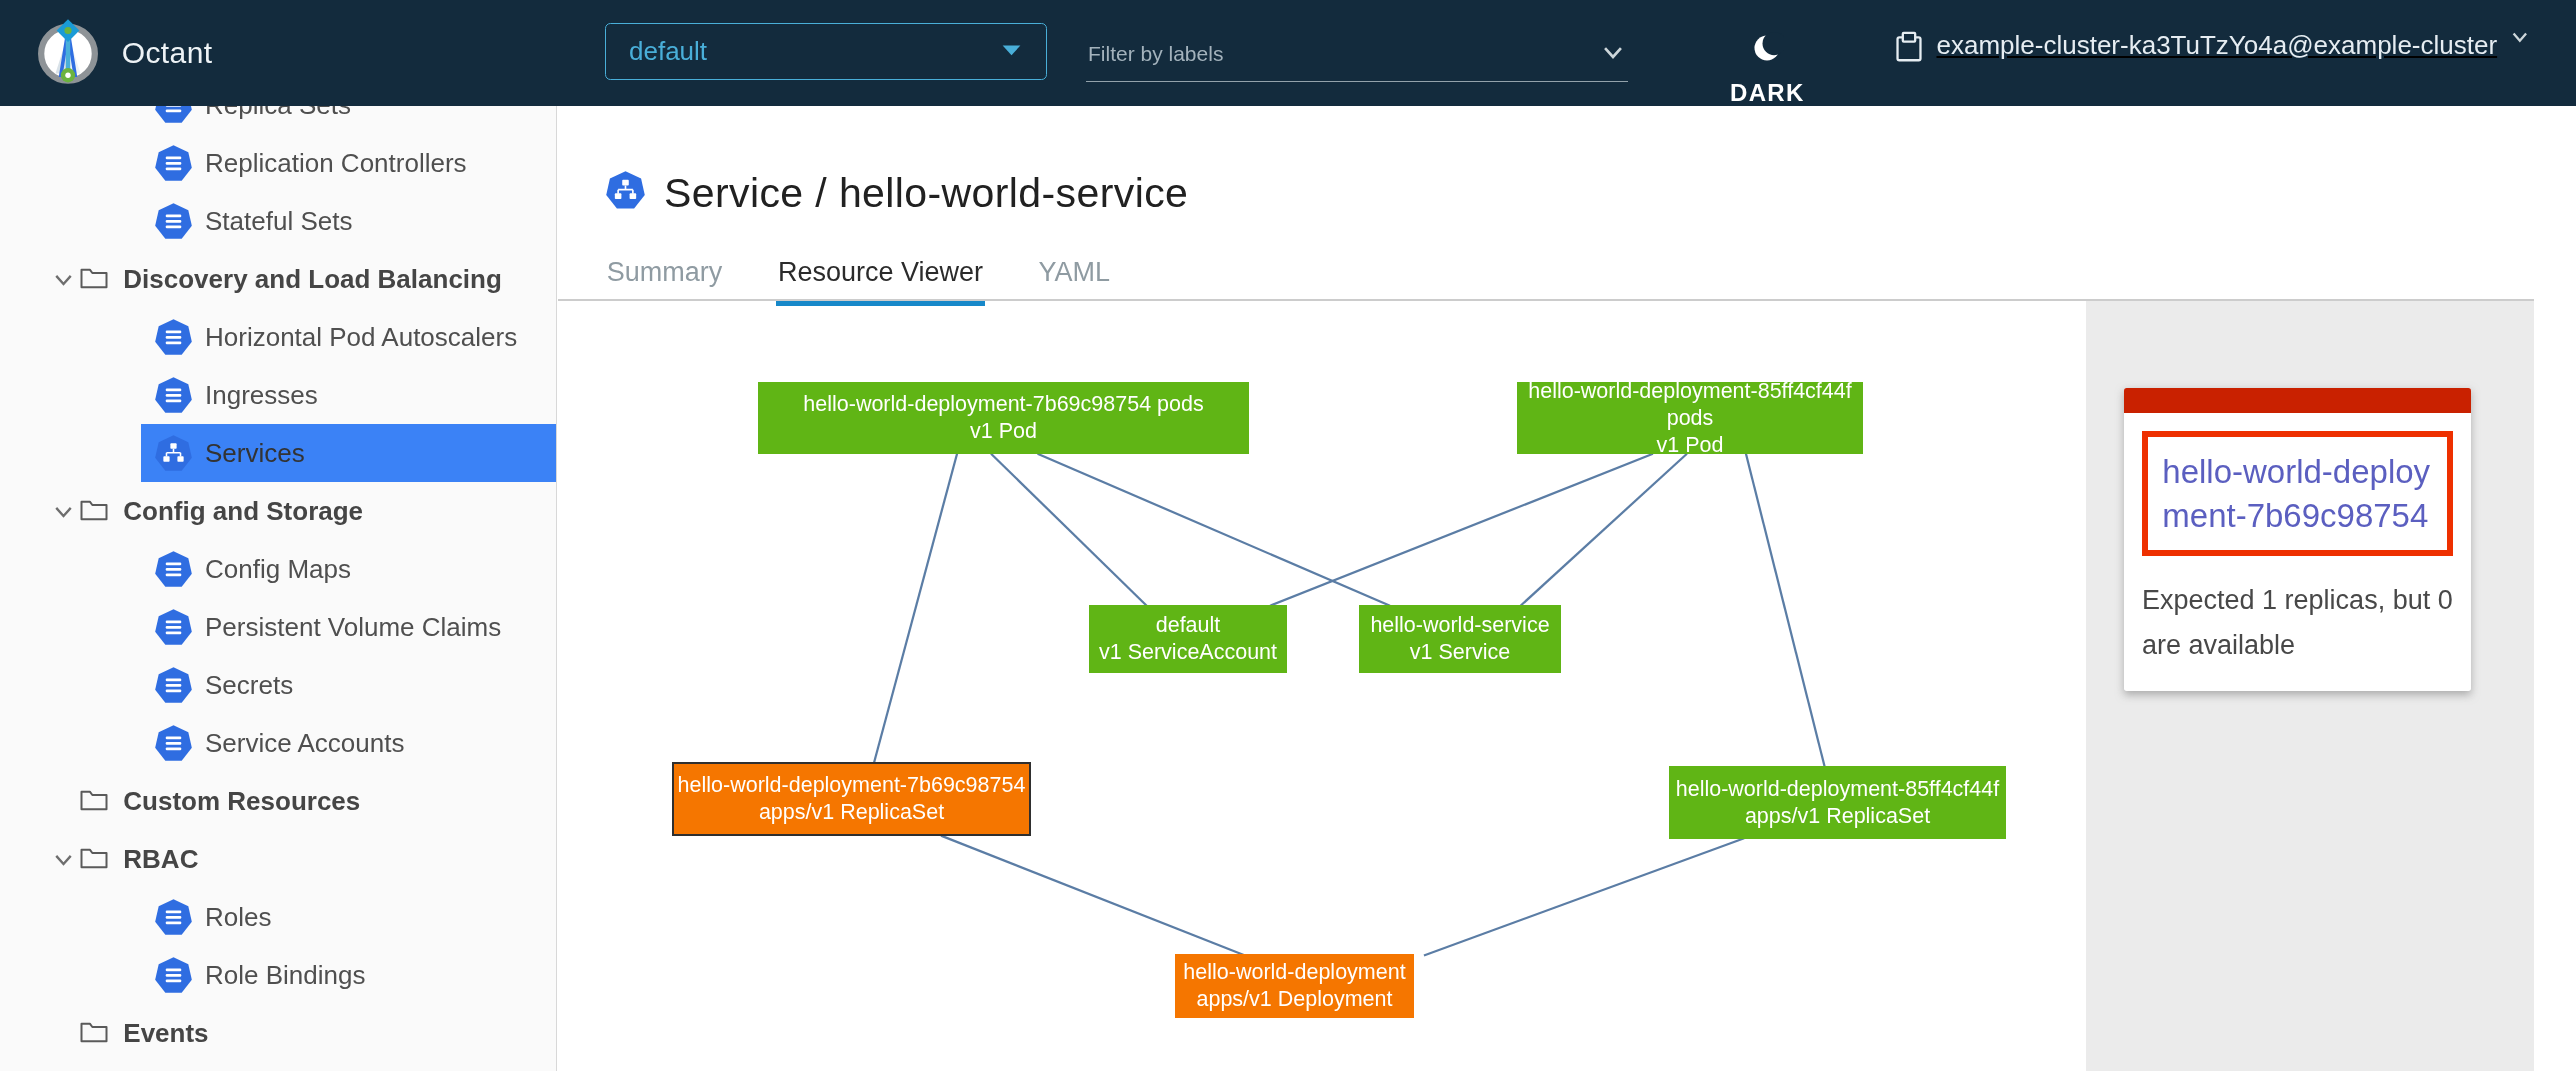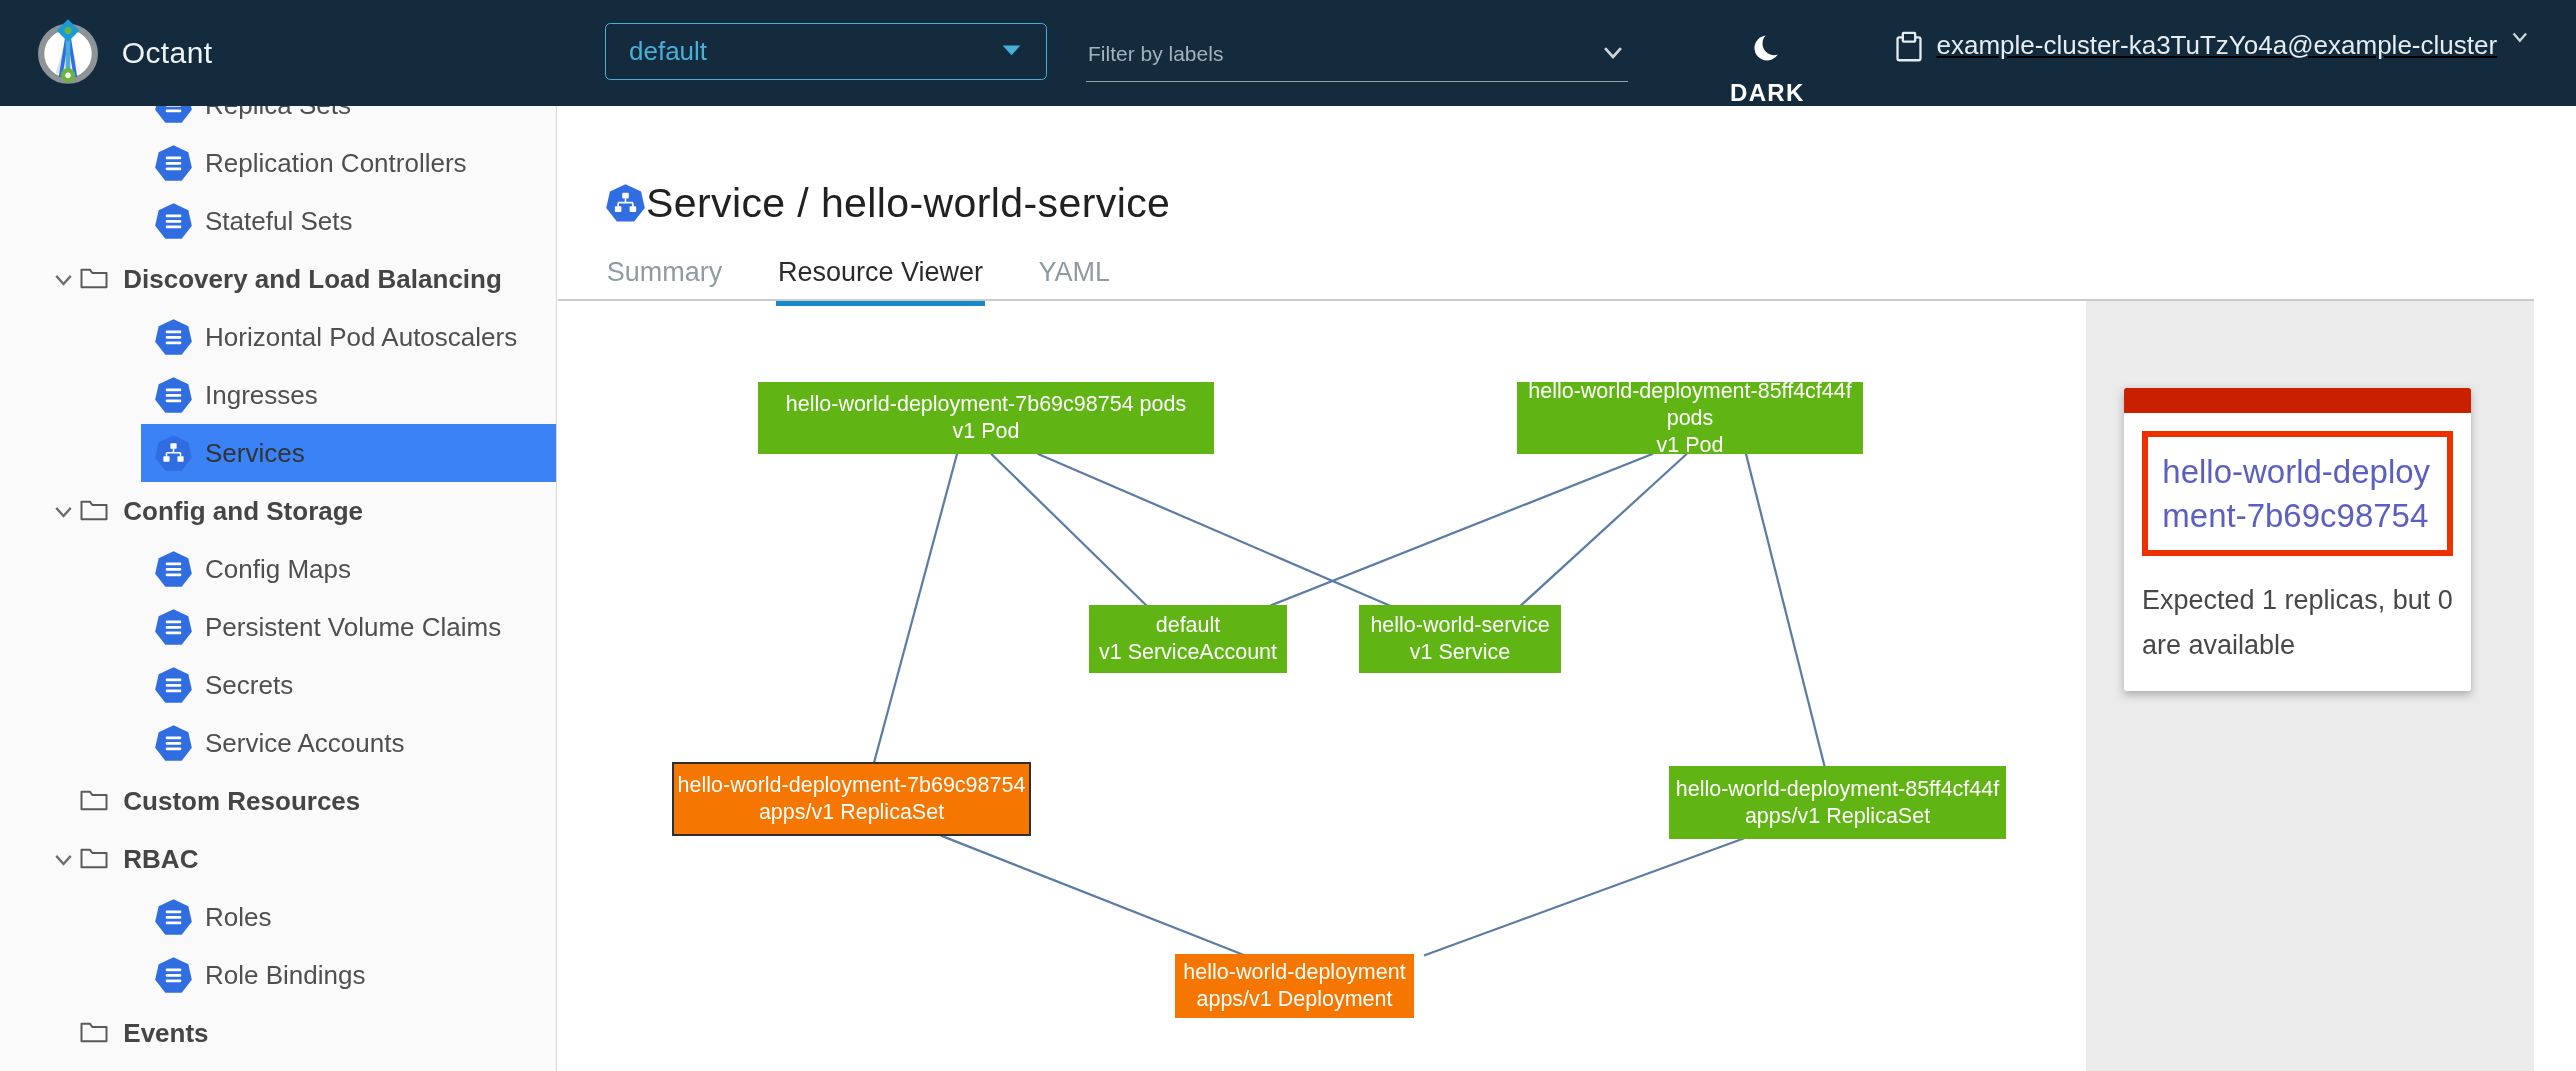--- a/index.html
+++ b/index.html
@@ -33,21 +33,21 @@
   .srow.item .lbl{font-size:26px;color:#4f4f4f;margin-left:12.5px;white-space:nowrap;}
   .srow.item.selected{background:#3b82f6;}
   .srow.item.selected .lbl{color:#333333;}
   .srow.section{padding-left:47px;text-align:center;}
   .srow.section .lbl{font-size:26px;font-weight:bold;color:#454545;margin-left:14.3px;white-space:nowrap;}
   .srow .chev{width:32px;display:flex;justify-content:center;}
   .srow .chev.hidden{visibility:hidden;}
   .khex{display:inline-flex;}
 
   
-  .title-row{position:absolute;left:605px;top:180px;display:flex;align-items:flex-end;z-index:4;}
+  .title-row{position:absolute;left:605px;top:170px;display:flex;align-items:flex-start;gap:18px;z-index:4;}
   .title-row h1{margin:0;font-size:41px;font-weight:normal;color:#212121;letter-spacing:0.4px;}
   #tabs{position:absolute;left:605px;top:252px;display:flex;gap:52px;z-index:4;}
   .tab{font-size:27px;color:#8f9ba2;padding:5.4px 1.8px 12.5px 1.8px;cursor:pointer;}
   .tab.active{color:#2b2b2b;border-bottom:5.4px solid #1788c9;}
   #tab-divider{position:absolute;left:558px;top:299px;width:1976px;height:1.8px;background:#cccccc;z-index:3;}
 
   
   #edges{position:absolute;left:0;top:0;width:2576px;height:1072px;z-index:2;}
   .gnode{position:absolute;display:flex;flex-direction:column;justify-content:center;align-items:center;
          color:#ffffff;text-align:center;font-size:21.5px;line-height:27px;z-index:3;
@@ -346,21 +346,21 @@
     <line x1="1070" y1="507" x2="977" y2="853" stroke="#5b7da5" stroke-width="2.5"></line>
     <line x1="1108" y1="507" x2="1282" y2="677" stroke="#5b7da5" stroke-width="2.5"></line>
     <line x1="1160" y1="507" x2="1554" y2="677" stroke="#5b7da5" stroke-width="2.5"></line>
     <line x1="1848" y1="507" x2="1420" y2="677" stroke="#5b7da5" stroke-width="2.5"></line>
     <line x1="1886" y1="507" x2="1700" y2="677" stroke="#5b7da5" stroke-width="2.5"></line>
     <line x1="1952" y1="507" x2="2040" y2="857" stroke="#5b7da5" stroke-width="2.5"></line>
     <line x1="1052" y1="934" x2="1392" y2="1068" stroke="#5b7da5" stroke-width="2.5"></line>
     <line x1="1950" y1="937" x2="1592" y2="1068" stroke="#5b7da5" stroke-width="2.5"></line>
   </svg>
 <div id="nodes">
-    <div class="gnode ok" style="left: 758px; top: 382px; width: 456px; height: 72px;">
+    <div class="gnode ok" style="left: 758px; top: 382px; width: 491px; height: 72px;">
       <span>hello-world-deployment-7b69c98754 pods</span>
       <span>v1 Pod</span>
     </div>
     <div class="gnode ok" style="left: 1517px; top: 382px; width: 346px; height: 72px;">
       <span>hello-world-deployment-85ff4cf44f pods</span>
       <span>v1 Pod</span>
     </div>
     <div class="gnode ok" style="left: 1089px; top: 605px; width: 198px; height: 68px;">
       <span>default</span>
       <span>v1 ServiceAccount</span>

